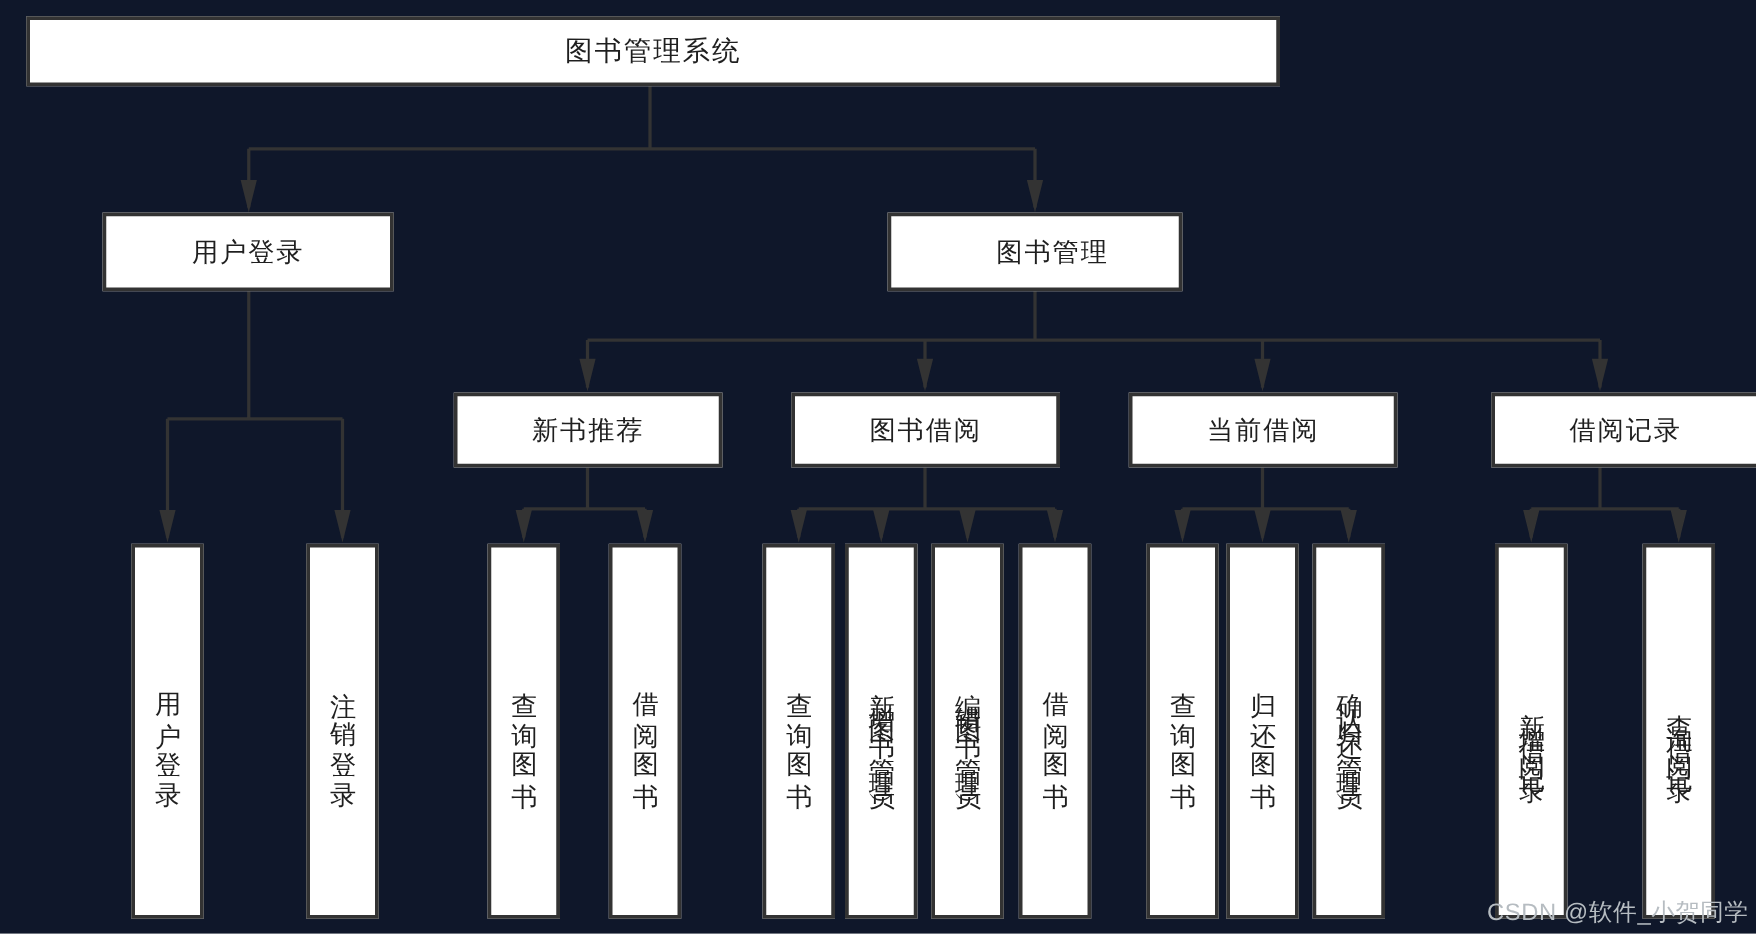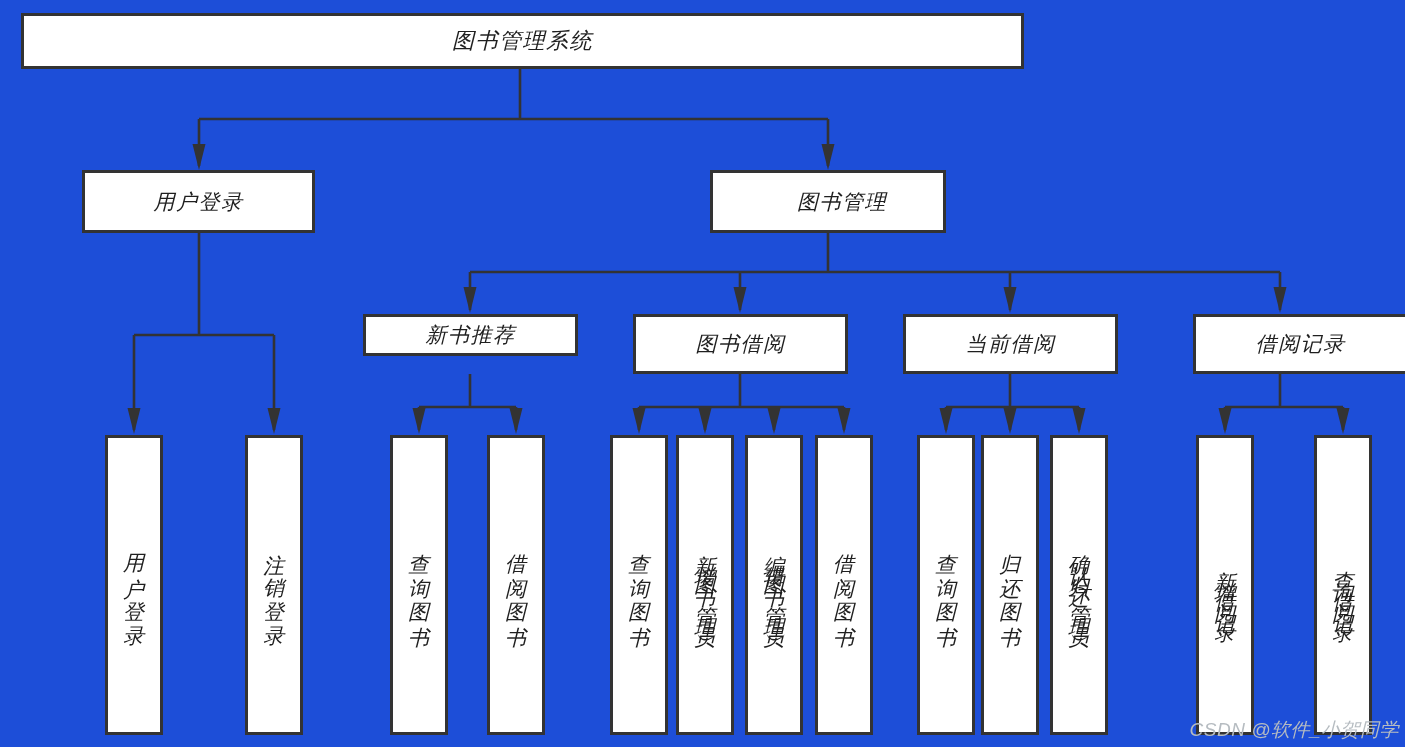--- a/index.html
+++ b/index.html
@@ -2,23 +2,22 @@
 <html><head>
 <meta charset="utf-8">
 <style>
   html, body { margin: 0; padding: 0; background: #ffffff; }
   body { font-family: "Liberation Sans", "DejaVu Sans", sans-serif; }
 
   .canvas {
     position: relative;
     width: 1405px;
     height: 747px;
-    background: #1d4ed8;
+    background: #0f172a;
     overflow: hidden;
-    font-style: italic;
   }
 
   .wires {
     position: absolute;
     left: 0; top: 0;
     width: 1405px; height: 747px;
   }
 
   .box {
     position: absolute;
@@ -47,21 +46,21 @@
     letter-spacing: 0.5em;
     line-height: 1;
   }
   .vtext.sparse { letter-spacing: 1.15em; }
 
   
   #b-root   { left: 21px;   top: 13px;  width: 1003px; height: 56px; }
   #b-login  { left: 82px;   top: 170px; width: 233px;  height: 63px; }
   #b-mgmt   { left: 710px;  top: 170px; width: 236px;  height: 63px; padding-left: 28px; }
 
-  #b-l3-0   { left: 363px;  top: 314px; width: 215px;  height: 42px; }
+  #b-l3-0   { left: 363px;  top: 314px; width: 215px;  height: 60px; }
   #b-l3-1   { left: 633px;  top: 314px; width: 215px;  height: 60px; }
   #b-l3-2   { left: 903px;  top: 314px; width: 215px;  height: 60px; text-align: center; }
   #b-l3-3   { left: 1193px; top: 314px; width: 215px;  height: 60px; }
 
   .leaf     { top: 435px; width: 58px; height: 300px; }
   #lf-0  { left: 105px; }
   #lf-1  { left: 245px; }
   #lf-2  { left: 390px; }
   #lf-3  { left: 487px; }
   #lf-4  { left: 610px; }

